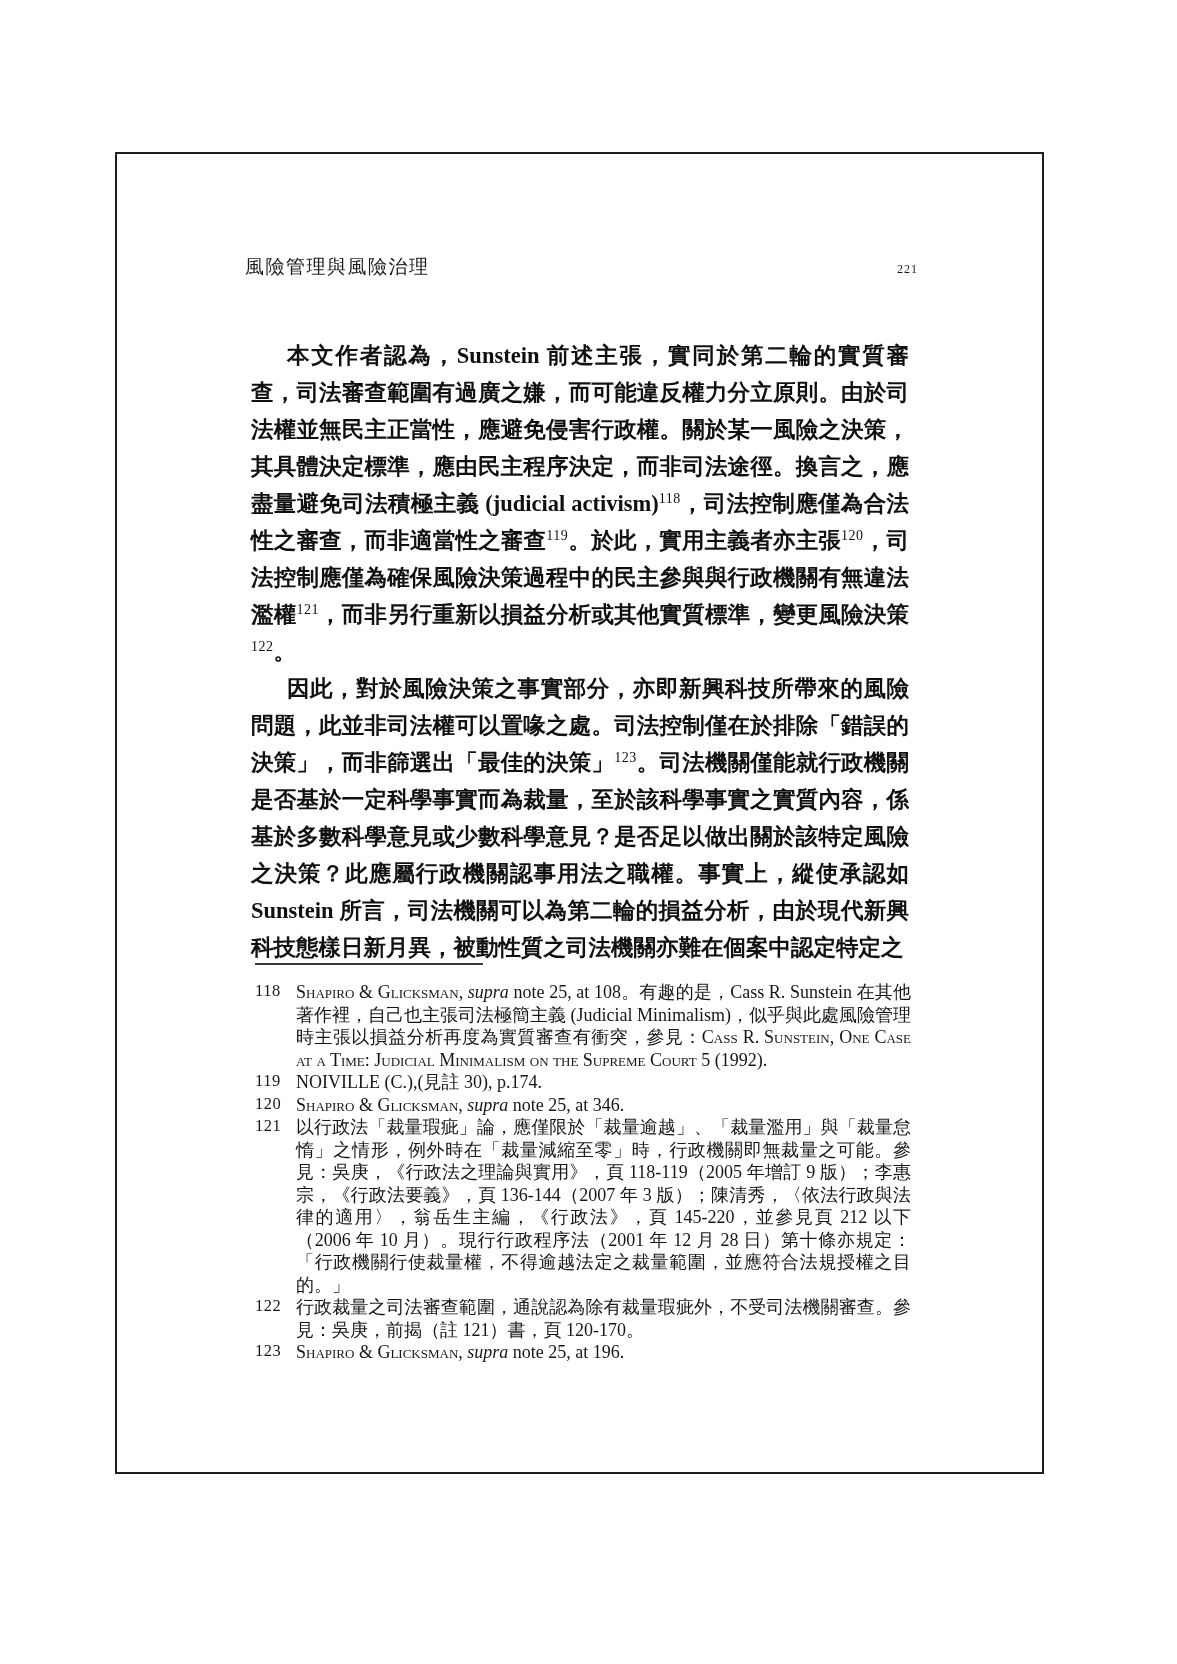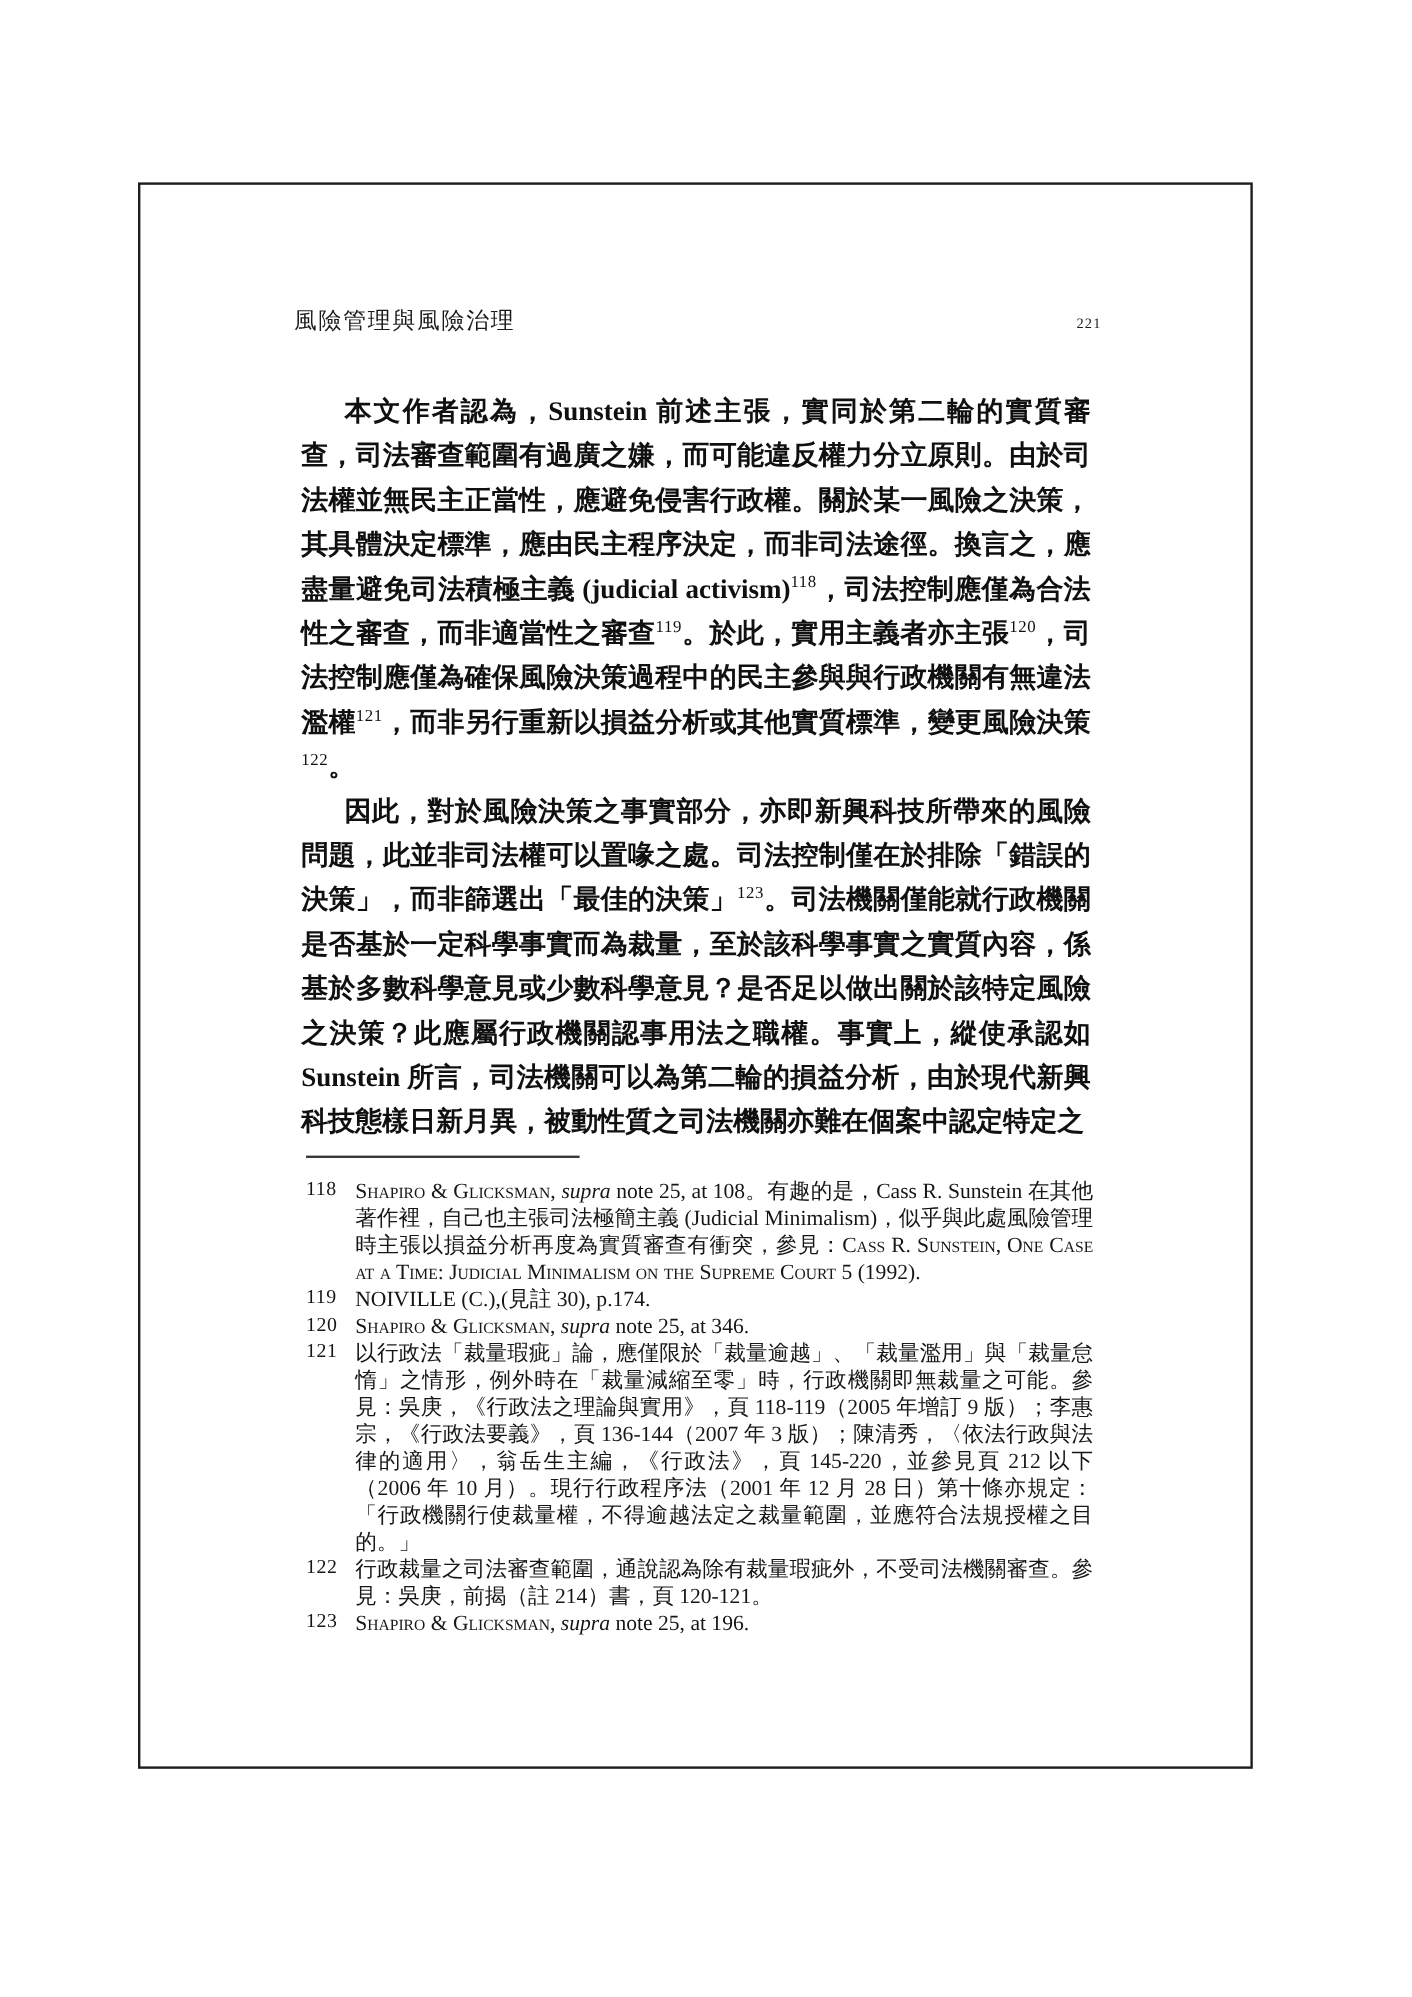--- a/index.html
+++ b/index.html
@@ -12,21 +12,21 @@
     position:absolute; left:115px; top:152px; width:929px; height:1322px;
     border:2px solid #1e1e1e; background:#ffffff; box-sizing:border-box;
   }
   .running-header {
     position:absolute; left:128px; right:124px; top:100px;
     display:flex; justify-content:space-between; align-items:baseline;
   }
   .running-title { font-size:19px; letter-spacing:1.5px; color:#1a1a1a; }
   .page-number { font-size:12px; letter-spacing:1px; color:#1a1a1a; }
   .body-text {
-    position:absolute; left:134px; top:170px; width:658px;
+    position:absolute; left:134px; top:183px; width:658px;
   }
   .para {
     margin:0; font-size:22.5px; line-height:37px; font-weight:600;
     text-align:justify; text-justify:inter-character; text-indent:36px;
     color:#101010;
   }
   .para sup.fnref {
     font-weight:500; font-size:14px; line-height:0; vertical-align:super;
     letter-spacing:0.5px;
   }
@@ -81,21 +81,21 @@
         <div class="footnote">
           <span class="fn-num">120</span>
           <div class="fn-text"><span class="sc">Shapiro &amp; Glicksman</span><span>, </span><span class="it">supra</span><span> note 25, at 346.</span></div>
         </div>
         <div class="footnote">
           <span class="fn-num">121</span>
           <div class="fn-text"><span>以行政法「裁量瑕疵」論，應僅限於「裁量逾越」、「裁量濫用」與「裁量怠惰」之情形，例外時在「裁量減縮至零」時，行政機關即無裁量之可能。參見：吳庚，《行政法之理論與實用》，頁 118-119（2005 年增訂 9 版）；李惠宗，《行政法要義》，頁 136-144（2007 年 3 版）；陳清秀，〈依法行政與法律的適用〉，翁岳生主編，《行政法》，頁 145-220，並參見頁 212 以下（2006 年 10 月）。現行行政程序法（2001 年 12 月 28 日）第十條亦規定：「行政機關行使裁量權，不得逾越法定之裁量範圍，並應符合法規授權之目的。」</span></div>
         </div>
         <div class="footnote">
           <span class="fn-num">122</span>
-          <div class="fn-text"><span>行政裁量之司法審查範圍，通說認為除有裁量瑕疵外，不受司法機關審查。參見：吳庚，前揭（註 214）書，頁 120-121。</span></div>
+          <div class="fn-text"><span>行政裁量之司法審查範圍，通說認為除有裁量瑕疵外，不受司法機關審查。參見：吳庚，前揭（註 121）書，頁 120-170。</span></div>
         </div>
         <div class="footnote">
           <span class="fn-num">123</span>
           <div class="fn-text"><span class="sc">Shapiro &amp; Glicksman</span><span>, </span><span class="it">supra</span><span> note 25, at 196.</span></div>
         </div>
       </div>
 
   </div>
 </div>
 

